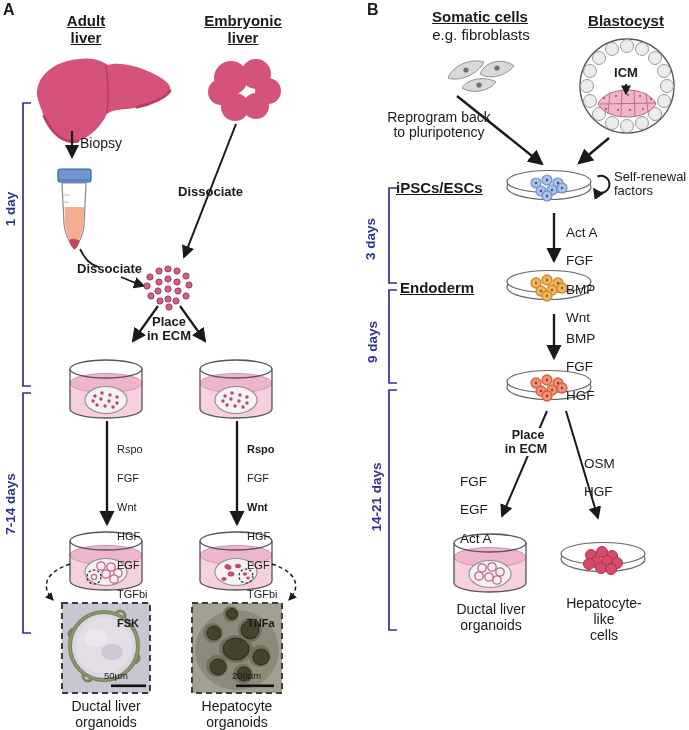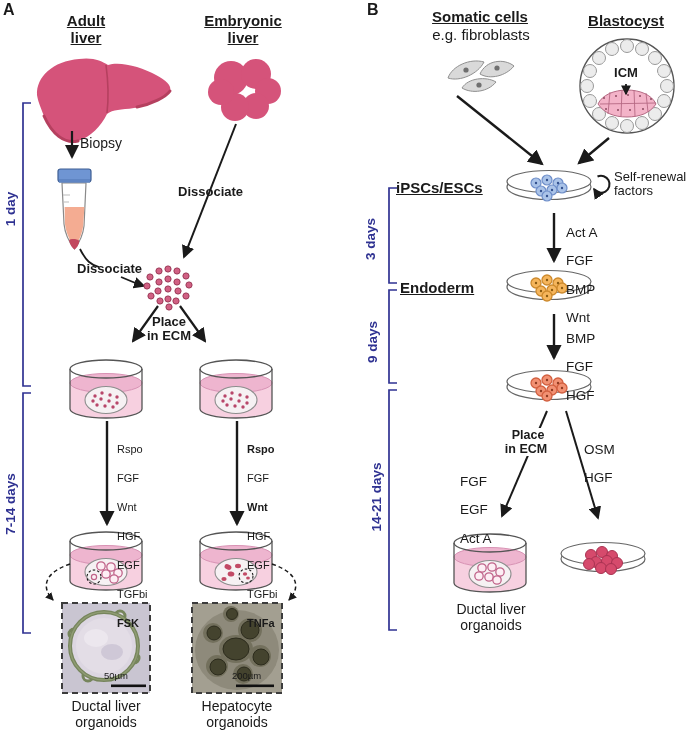--- a/index.html
+++ b/index.html
@@ -416,20 +416,22 @@
 <div class="t cap ctr" style="left:106px;top:698px">Ductal liver
 organoids</div>
 <div class="t cap ctr" style="left:237px;top:698px">Hepatocyte
 organoids</div>
 
 <div class="t pl" style="left:367px;top:1px">B</div>
 <div class="t h ctr" style="left:480px;top:9px">Somatic cells</div>
 <div class="t ctr" style="left:481px;top:27px;font-size:15px">e.g. fibroblasts</div>
 <div class="t h ctr" style="left:626px;top:13px">Blastocyst</div>
 <div class="t b ctr" style="left:626px;top:66px">ICM</div>
+<div class="t ctr" style="left:439px;top:110px;font-size:14px;line-height:15px">Reprogram back
+to pluripotency</div>
 <div class="t h rt" style="left:396px;top:180px;width:106px">iPSCs/ESCs</div>
 <div class="t" style="left:614px;top:170px;line-height:14px">Self-renewal
 factors</div>
 
 <div class="t fs" style="left:566px;top:211px">
   <div>Act A</div>
   <div>FGF</div>
   <div>BMP</div>
   <div>Wnt</div>
 </div>
@@ -440,25 +442,27 @@
   <div>HGF</div>
 </div>
 <div class="t b ctr" style="left:527px;top:429px;font-size:12.5px;line-height:13.5px"><span class="bg">Place
 in ECM</span></div>
 
 <div class="t fs rt" style="left:460px;top:460px;width:40px">
   <div>FGF</div>
   <div>EGF</div>
   <div>Act A</div>
 </div>
-<div class="t fs" style="left:584px;top:428px">
+<div class="t fs" style="left:584px;top:442px">
   <div>OSM</div>
   <div>HGF</div>
 </div>
 
 <div class="t vert" style="left:371px;top:239px">3 days</div>
 <div class="t vert" style="left:373px;top:342px">9 days</div>
 <div class="t vert" style="left:377px;top:497px">14-21 days</div>
 
 <div class="t cap ctr" style="left:491px;top:601px">Ductal liver
 organoids</div>
+<div class="t cap ctr" style="left:604px;top:595px">Hepatocyte-like
+cells</div>
 
 </div>
 
 </body></html>

